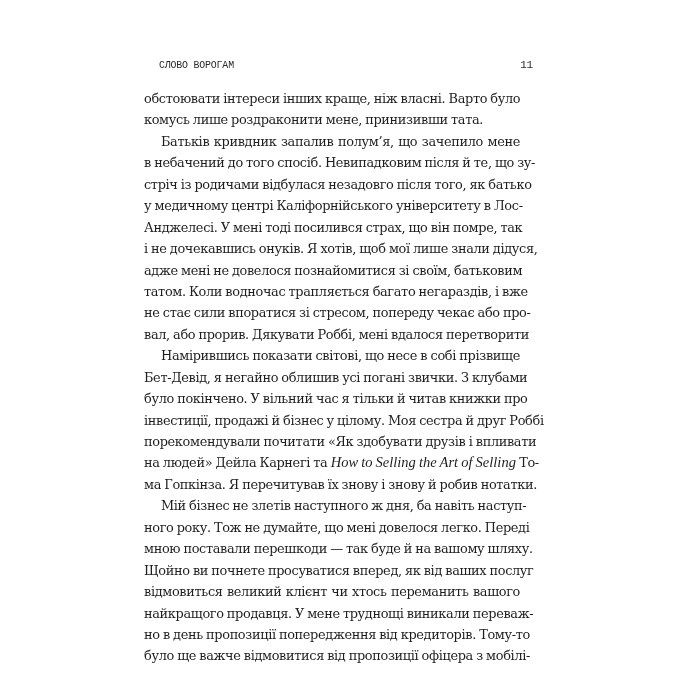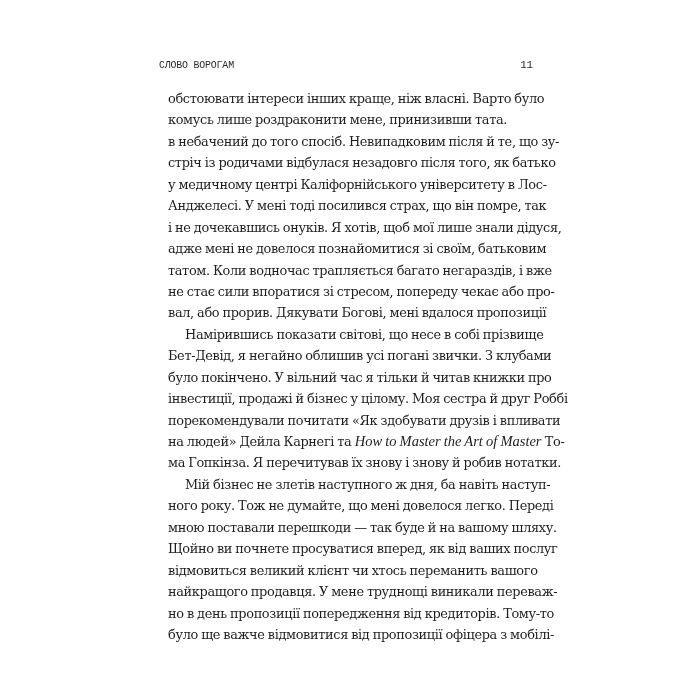--- a/index.html
+++ b/index.html
@@ -5,51 +5,52 @@
   html, body { margin:0; padding:0; background:#ffffff; }
   body { width:700px; height:700px; position:relative; overflow:hidden; }
   .page { position:absolute; left:144px; top:0; width:376px; }
   .header { position:absolute; top:59px; left:15px; width:376px; height:16px;
     font-family:Liberation Mono, monospace; font-size:11px; color:#2b2b2b; letter-spacing:-0.2px; }
   .header .title { position:absolute; left:0; top:0; transform:scaleX(0.9); transform-origin:left; }
   .header .num { position:absolute; right:2px; top:0; }
   .body { position:absolute; top:88px; left:0; width:376px;
     font-family:"DejaVu Serif", serif; font-size:12.9px; line-height:21.45px; color:#1e1e1e;
     text-align:justify; letter-spacing:-0.35px; word-spacing:-0.5px; }
-  .line { display:block; white-space:nowrap; height:21.45px; text-align-last:justify; text-align:justify;margin-left:24px; }
+  .line { display:block; white-space:nowrap; height:21.45px; text-align-last:justify; text-align:justify; }
   .line.indent { padding-left:17px; }
   .line.last { text-align-last:left; }
   .it { font-style:italic; font-family:"Liberation Serif", serif; font-size:14.5px; letter-spacing:0; }
 </style>
 </head>
 <body>
 
 <div class="page">
   <div class="header">
     <span class="title">СЛОВО ВОРОГАМ</span>
     <span class="num">11</span>
   </div>
   <div class="body" id="body-text">
       <span class="line">обстоювати інтереси інших краще, ніж власні. Варто було</span>
       <span class="line last">комусь лише роздраконити мене, принизивши тата.</span>
+      <span class="line indent">Батьків кривдник запалив полум’я, що зачепило мене</span>
       <span class="line">в небачений до того спосіб. Невипадковим після й те, що зу-</span>
       <span class="line">стріч із родичами відбулася незадовго після того, як батько</span>
       <span class="line">у медичному центрі Каліфорнійського університету в Лос-</span>
       <span class="line">Анджелесі. У мені тоді посилився страх, що він помре, так</span>
       <span class="line">і не дочекавшись онуків. Я хотів, щоб мої лише знали дідуся,</span>
       <span class="line">адже мені не довелося познайомитися зі своїм, батьковим</span>
       <span class="line">татом. Коли водночас трапляється багато негараздів, і вже</span>
       <span class="line">не стає сили впоратися зі стресом, попереду чекає або про-</span>
-      <span class="line">вал, або прорив. Дякувати Богові, мені вдалося пропозиції</span>
+      <span class="line">вал, або прорив. Дякувати Роббі, мені вдалося перетворити</span>
       <span class="line indent">Намірившись показати світові, що несе в собі прізвище</span>
       <span class="line">Бет-Девід, я негайно облишив усі погані звички. З клубами</span>
       <span class="line">було покінчено. У вільний час я тільки й читав книжки про</span>
       <span class="line">інвестиції, продажі й бізнес у цілому. Моя сестра й друг Роббі</span>
       <span class="line">порекомендували почитати «Як здобувати друзів і впливати</span>
-      <span class="line"><span>на людей» Дейла Карнегі та </span><span class="it">How to Master the Art of Master</span><span> То-</span></span>
+      <span class="line"><span>на людей» Дейла Карнегі та </span><span class="it">How to Selling the Art of Selling</span><span> То-</span></span>
       <span class="line last">ма Гопкінза. Я перечитував їх знову і знову й робив нотатки.</span>
       <span class="line indent">Мій бізнес не злетів наступного ж дня, ба навіть наступ-</span>
       <span class="line">ного року. Тож не думайте, що мені довелося легко. Переді</span>
       <span class="line">мною поставали перешкоди — так буде й на вашому шляху.</span>
       <span class="line">Щойно ви почнете просуватися вперед, як від ваших послуг</span>
       <span class="line">відмовиться великий клієнт чи хтось переманить вашого</span>
       <span class="line">найкращого продавця. У мене труднощі виникали переваж-</span>
       <span class="line">но в день пропозиції попередження від кредиторів. Тому-то</span>
       <span class="line">було ще важче відмовитися від пропозиції офіцера з мобілі-</span>
     </div>

